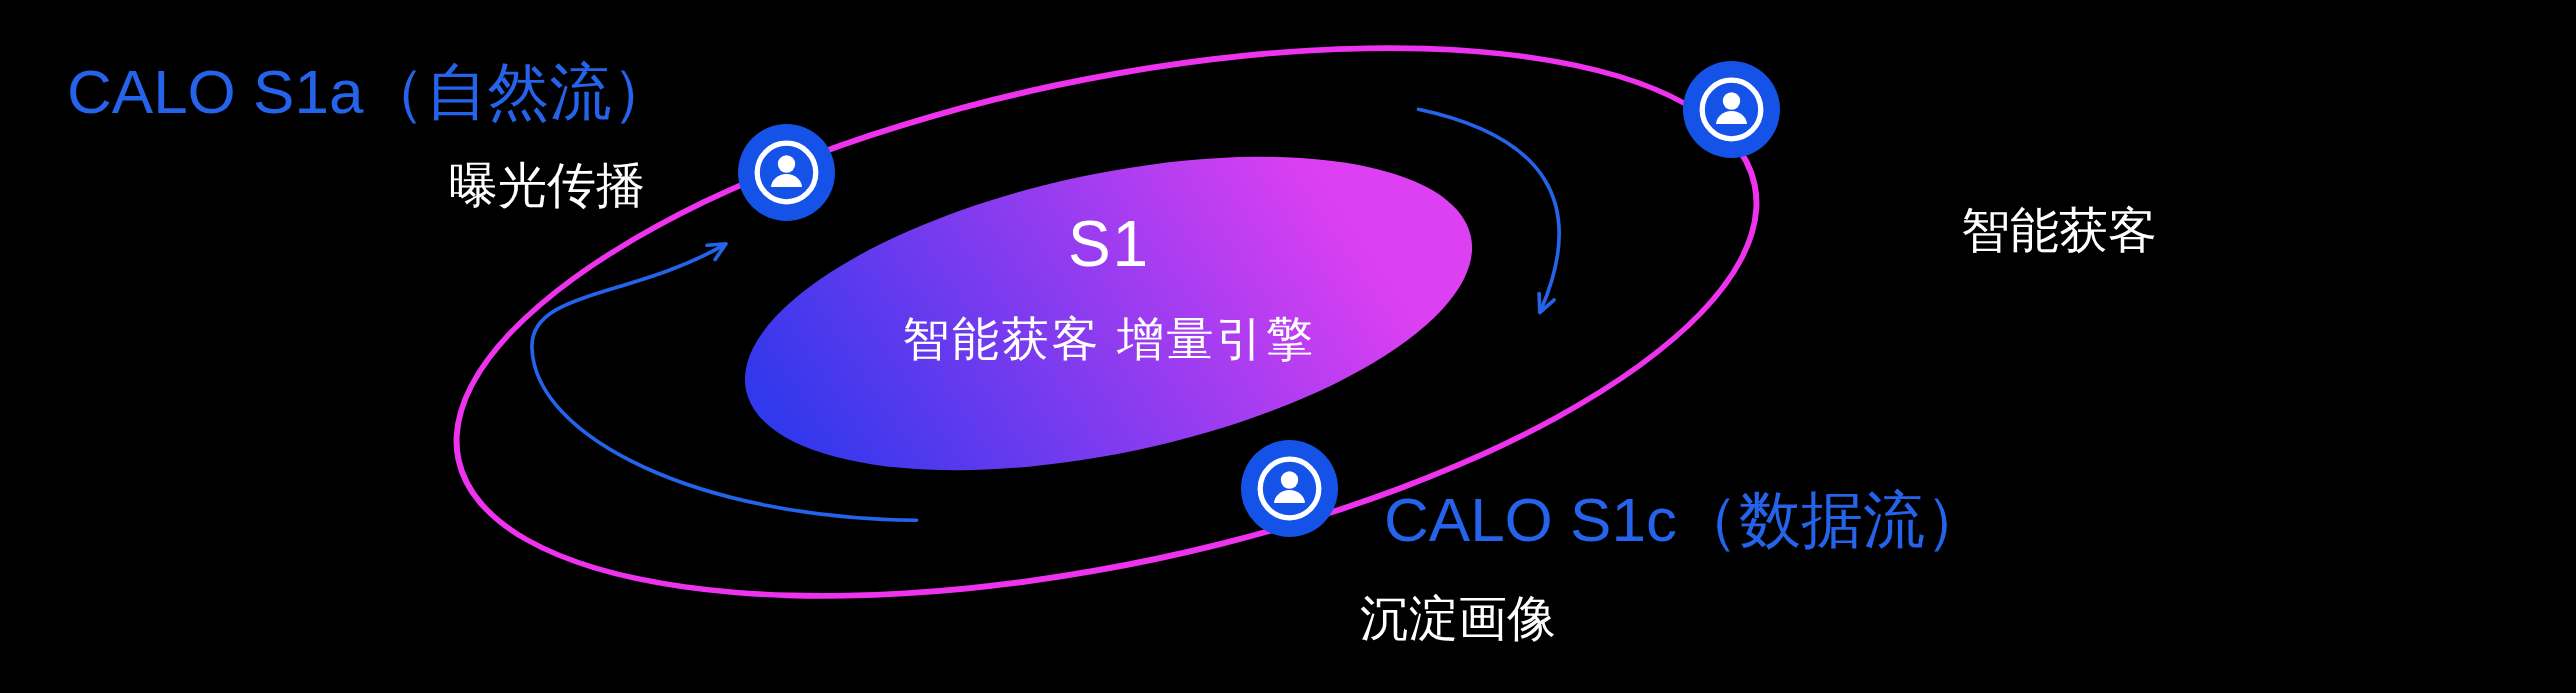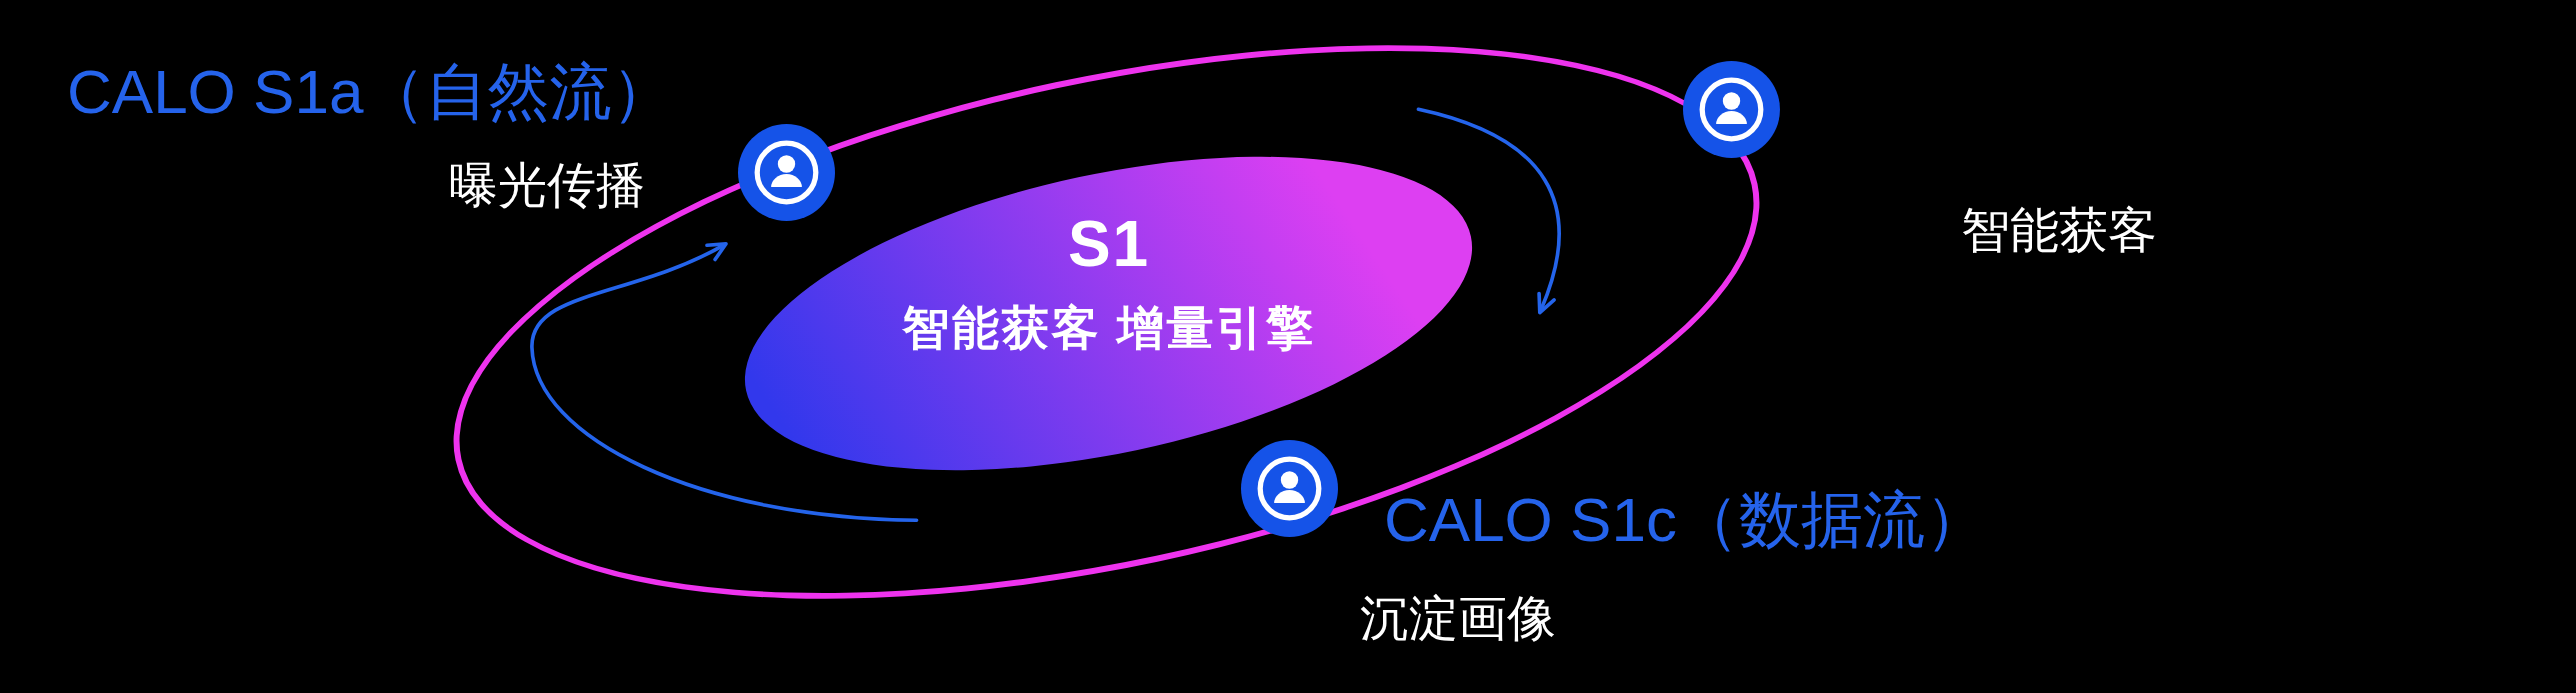--- a/index.html
+++ b/index.html
@@ -51,27 +51,27 @@
     left: 1109px;
     top: 207px;
     transform: translateX(-50%);
     text-align: center;
     color: var(--body-white);
     z-index: 3;
     white-space: nowrap;
   }
   .core-title {
     font-size: 64px;
-    font-weight: 700;
+    font-weight: 400;
     letter-spacing: 1.8px;
   }
   .core-subtitle {
-    margin-top: 16px;
+    margin-top: 27px;
     font-size: 47px;
-    font-weight: 700;
+    font-weight: 400;
     letter-spacing: 2.7px;
   }
   .arrows {
     position: absolute;
     left: 0; top: 0;
     width: 2576px;
     height: 694px;
     z-index: 3;
     pointer-events: none;
   }

